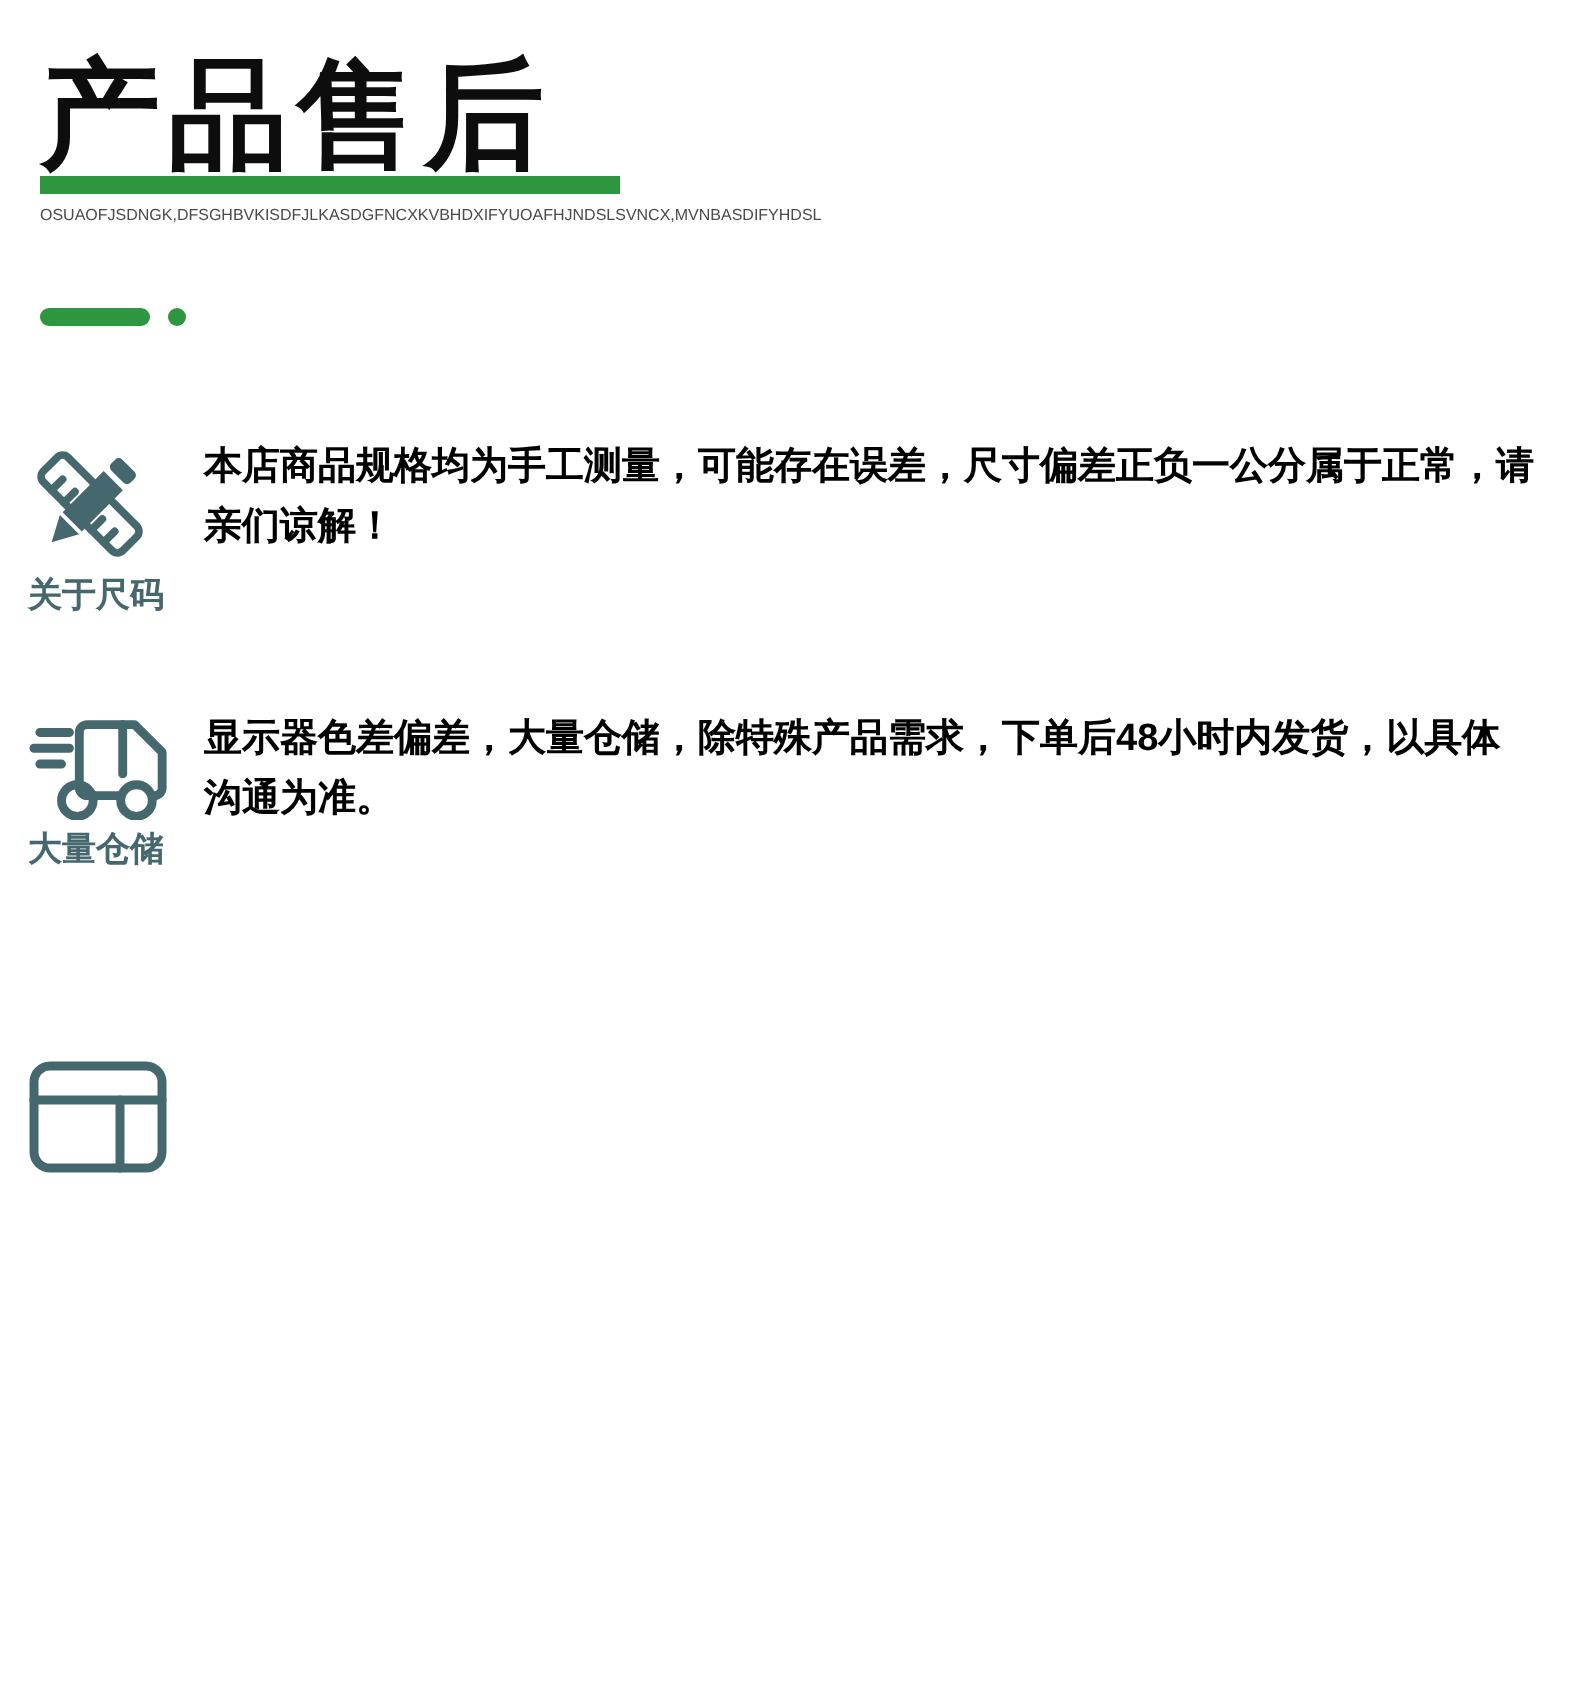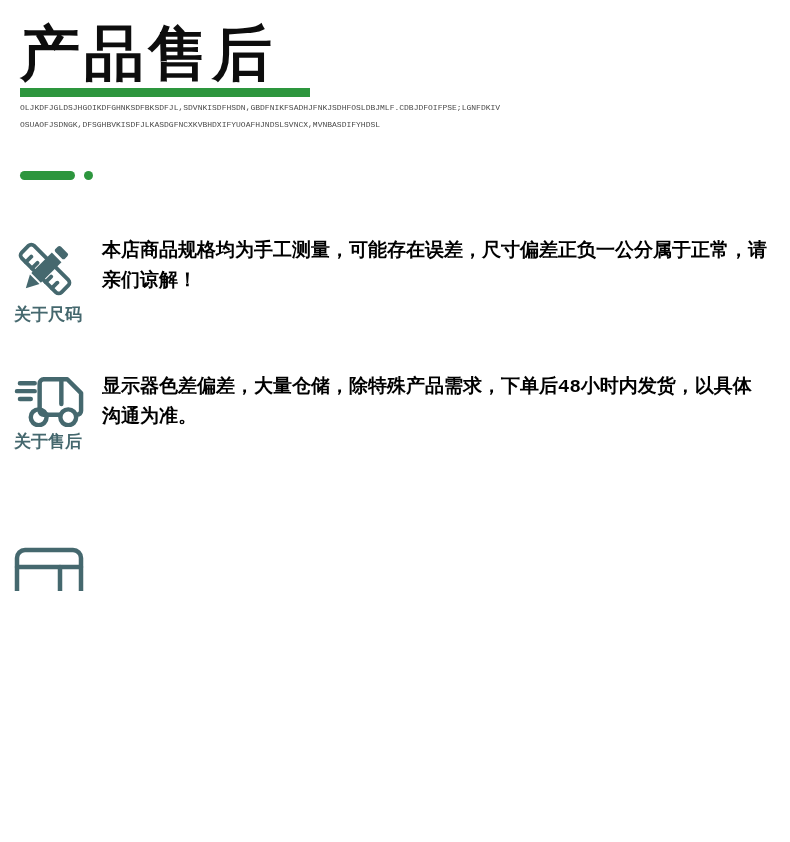--- a/index.html
+++ b/index.html
@@ -1,20 +1,20 @@
 <!DOCTYPE html>
 <html style="--green: #2d963e; --teal: #45686e;"><head>
 <meta charset="utf-8">
 <style>
   :root { --green:#2d963e; --teal:#45686e; --ink:#0d0d0d; }
   * { margin:0; padding:0; box-sizing:border-box; }
   html,body { background:#fff; }
   .page {
     width:790px; height:591px; background:#fff; overflow:hidden;
-    font-family:Liberation Mono, monospace;
+    font-family:Liberation Sans, sans-serif;
     color:var(--ink);
   }
   .header { padding:26px 20px 0 20px; }
   .page-title {
     font-size:60px; font-weight:900; line-height:64px;
     letter-spacing:4px; color:var(--ink); white-space:nowrap;
   }
   .title-underline {
     width:290px; height:9px; background:var(--green); margin-top:-2px;
   }
@@ -58,21 +58,20 @@
   }
 </style>
 </head>
 <body>
 
 <div class="page">
 
   <div class="header">
     <div class="page-title">产品售后</div>
     <div class="title-underline"></div>
-    <div class="fineprint">OLJKDFJGLDSJHGOIKDFGHNKSDFBKSDFJL,SDVNKISDFHSDN,GBDFNIKFSADHJFNKJSDHFOSLDBJMLF.CDBJDFOIFPSE;LGNFDKIV</div>
     <div class="fineprint">OSUAOFJSDNGK,DFSGHBVKISDFJLKASDGFNCXKVBHDXIFYUOAFHJNDSLSVNCX,MVNBASDIFYHDSL</div>
   </div>
 
   <div class="divider-row">
     <div class="divider-dash"></div>
     <div class="divider-dot"></div>
   </div>
 
   <div class="sections">
 
@@ -101,21 +100,21 @@
         <span class="icon">
           <svg width="73" height="53" viewBox="0 0 74 53">
             <path class="st" d="M6 9 H21 M3 17 H21 M6 25 H17"></path>
             <path class="st" d="M33.5 41 H30 a4 4 0 0 1 -4 -4 V9 a4 4 0 0 1 4 -4 H54 L68 19 V37 a4 4 0 0 1 -4 4 h-.5"></path>
             <path class="st" d="M48 5 V30"></path>
             <path class="st" d="M34 41 H46"></path>
             <circle class="st" cx="25" cy="43.5" r="8"></circle>
             <circle class="st" cx="55" cy="43.5" r="8"></circle>
           </svg>
         </span>
-        <span class="icon-label">关于售后</span>
+        <span class="icon-label">大量仓储</span>
       </div>
       <p class="section-text">显示器色差偏差，大量仓储，除特殊产品需求，下单后48小时内发货，以具体沟通为准。</p>
     </div>
 
     <div class="section">
     </div>
 
     <div class="section">
       <div class="icon-col">
         <span class="icon">

